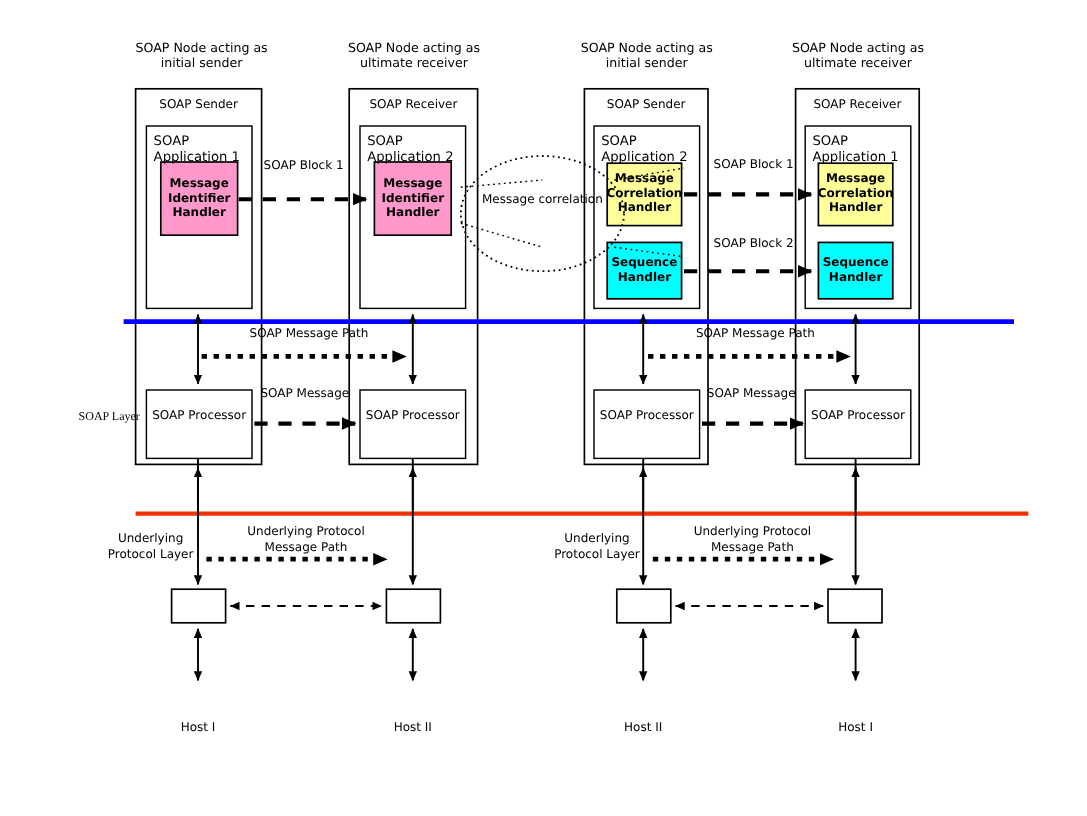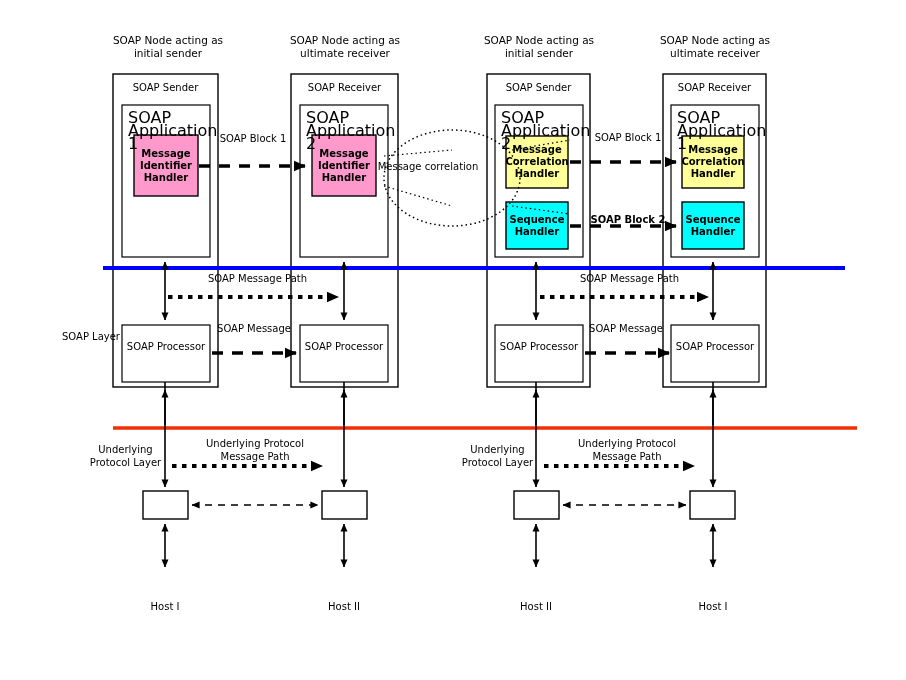--- a/index.html
+++ b/index.html
@@ -1,21 +1,21 @@
 <!DOCTYPE html>
 <html><head>
 <meta charset="utf-8">
 <style>
   html,body{margin:0;padding:0;background:#fff;}
   body{width:906px;height:680px;font-family:"DejaVu Sans",sans-serif;color:#000;}
   #stage{position:relative;width:906px;height:680px;overflow:hidden;background:#fff;}
   svg#canvas{position:absolute;left:0;top:0;width:906px;height:680px;}
   .lbl{position:absolute;font-size:10.5px;line-height:13px;text-align:center;color:#000;white-space:pre-line;}
   .boxlbl{position:absolute;font-size:10px;line-height:13px;text-align:center;}
-  .applbl{position:absolute;font-size:16px;line-height:13px;text-align:left;}
+  .applbl{position:absolute;font-size:11px;line-height:13px;text-align:left;}
   .hnd{position:absolute;font-size:10px;line-height:12px;text-align:center;display:flex;align-items:center;justify-content:center;font-weight:bold;}
 </style>
 </head>
 <body>
 
 <div id="stage">
 
   <svg id="canvas" xmlns="http://www.w3.org/2000/svg">
     <defs>
       <marker id="ah" markerWidth="9" markerHeight="9" refX="8.4" refY="4.5" orient="auto" markerUnits="userSpaceOnUse">
@@ -164,40 +164,40 @@
 Processor</div>
   <div class="boxlbl" style="left:300px;top:340px;width:88px;">SOAP
 Processor</div>
   <div class="boxlbl" style="left:495px;top:340px;width:88px;">SOAP
 Processor</div>
   <div class="boxlbl" style="left:671px;top:340px;width:88px;">SOAP
 Processor</div>
 
   <div class="boxlbl" style="left:203px;top:132px;width:100px;">SOAP Block 1</div>
   <div class="boxlbl" style="left:578px;top:131px;width:100px;">SOAP Block 1</div>
-  <div class="boxlbl" style="left:578px;top:213px;width:100px;font-weight:bold;">SOAP Block 2</div>
-
-  <div class="boxlbl" style="left:368px;top:160px;width:120px;">Message correlation</div>
+  <div class="boxlbl" style="left:578px;top:197px;width:100px;">SOAP Block 2</div>
+
+  <div class="boxlbl" style="left:392px;top:160px;width:120px;">Message correlation</div>
 
   <div class="boxlbl" style="left:205px;top:272px;width:105px;"><span>SOAP
 Message Path</span></div>
   <div class="boxlbl" style="left:577px;top:272px;width:105px;"><span>SOAP
 Message Path</span></div>
 
   <div class="boxlbl" style="left:208px;top:322px;width:92px;"><span>SOAP
 Message</span></div>
   <div class="boxlbl" style="left:580px;top:322px;width:92px;"><span>SOAP
 Message</span></div>
 
   <div class="boxlbl" style="left:185px;top:437px;width:140px;"><span>Underlying Protocol
 Message Path</span></div>
   <div class="boxlbl" style="left:557px;top:437px;width:140px;"><span>Underlying Protocol
 Message Path</span></div>
 
-  <div class="boxlbl" style="left:60px;top:330px;width:62px;">SOAP
+  <div class="boxlbl" style="left:60px;top:341px;width:62px;font-family:Liberation Serif, serif;">SOAP
 Layer</div>
   <div class="boxlbl" style="left:78px;top:443px;width:95px;">Underlying
 Protocol Layer</div>
   <div class="boxlbl" style="left:450px;top:443px;width:95px;">Underlying
 Protocol Layer</div>
 
   <div class="boxlbl" style="left:125px;top:600px;width:80px;">Host I</div>
   <div class="boxlbl" style="left:304px;top:600px;width:80px;">Host II</div>
   <div class="boxlbl" style="left:496px;top:600px;width:80px;">Host II</div>
   <div class="boxlbl" style="left:673px;top:600px;width:80px;">Host I</div>

